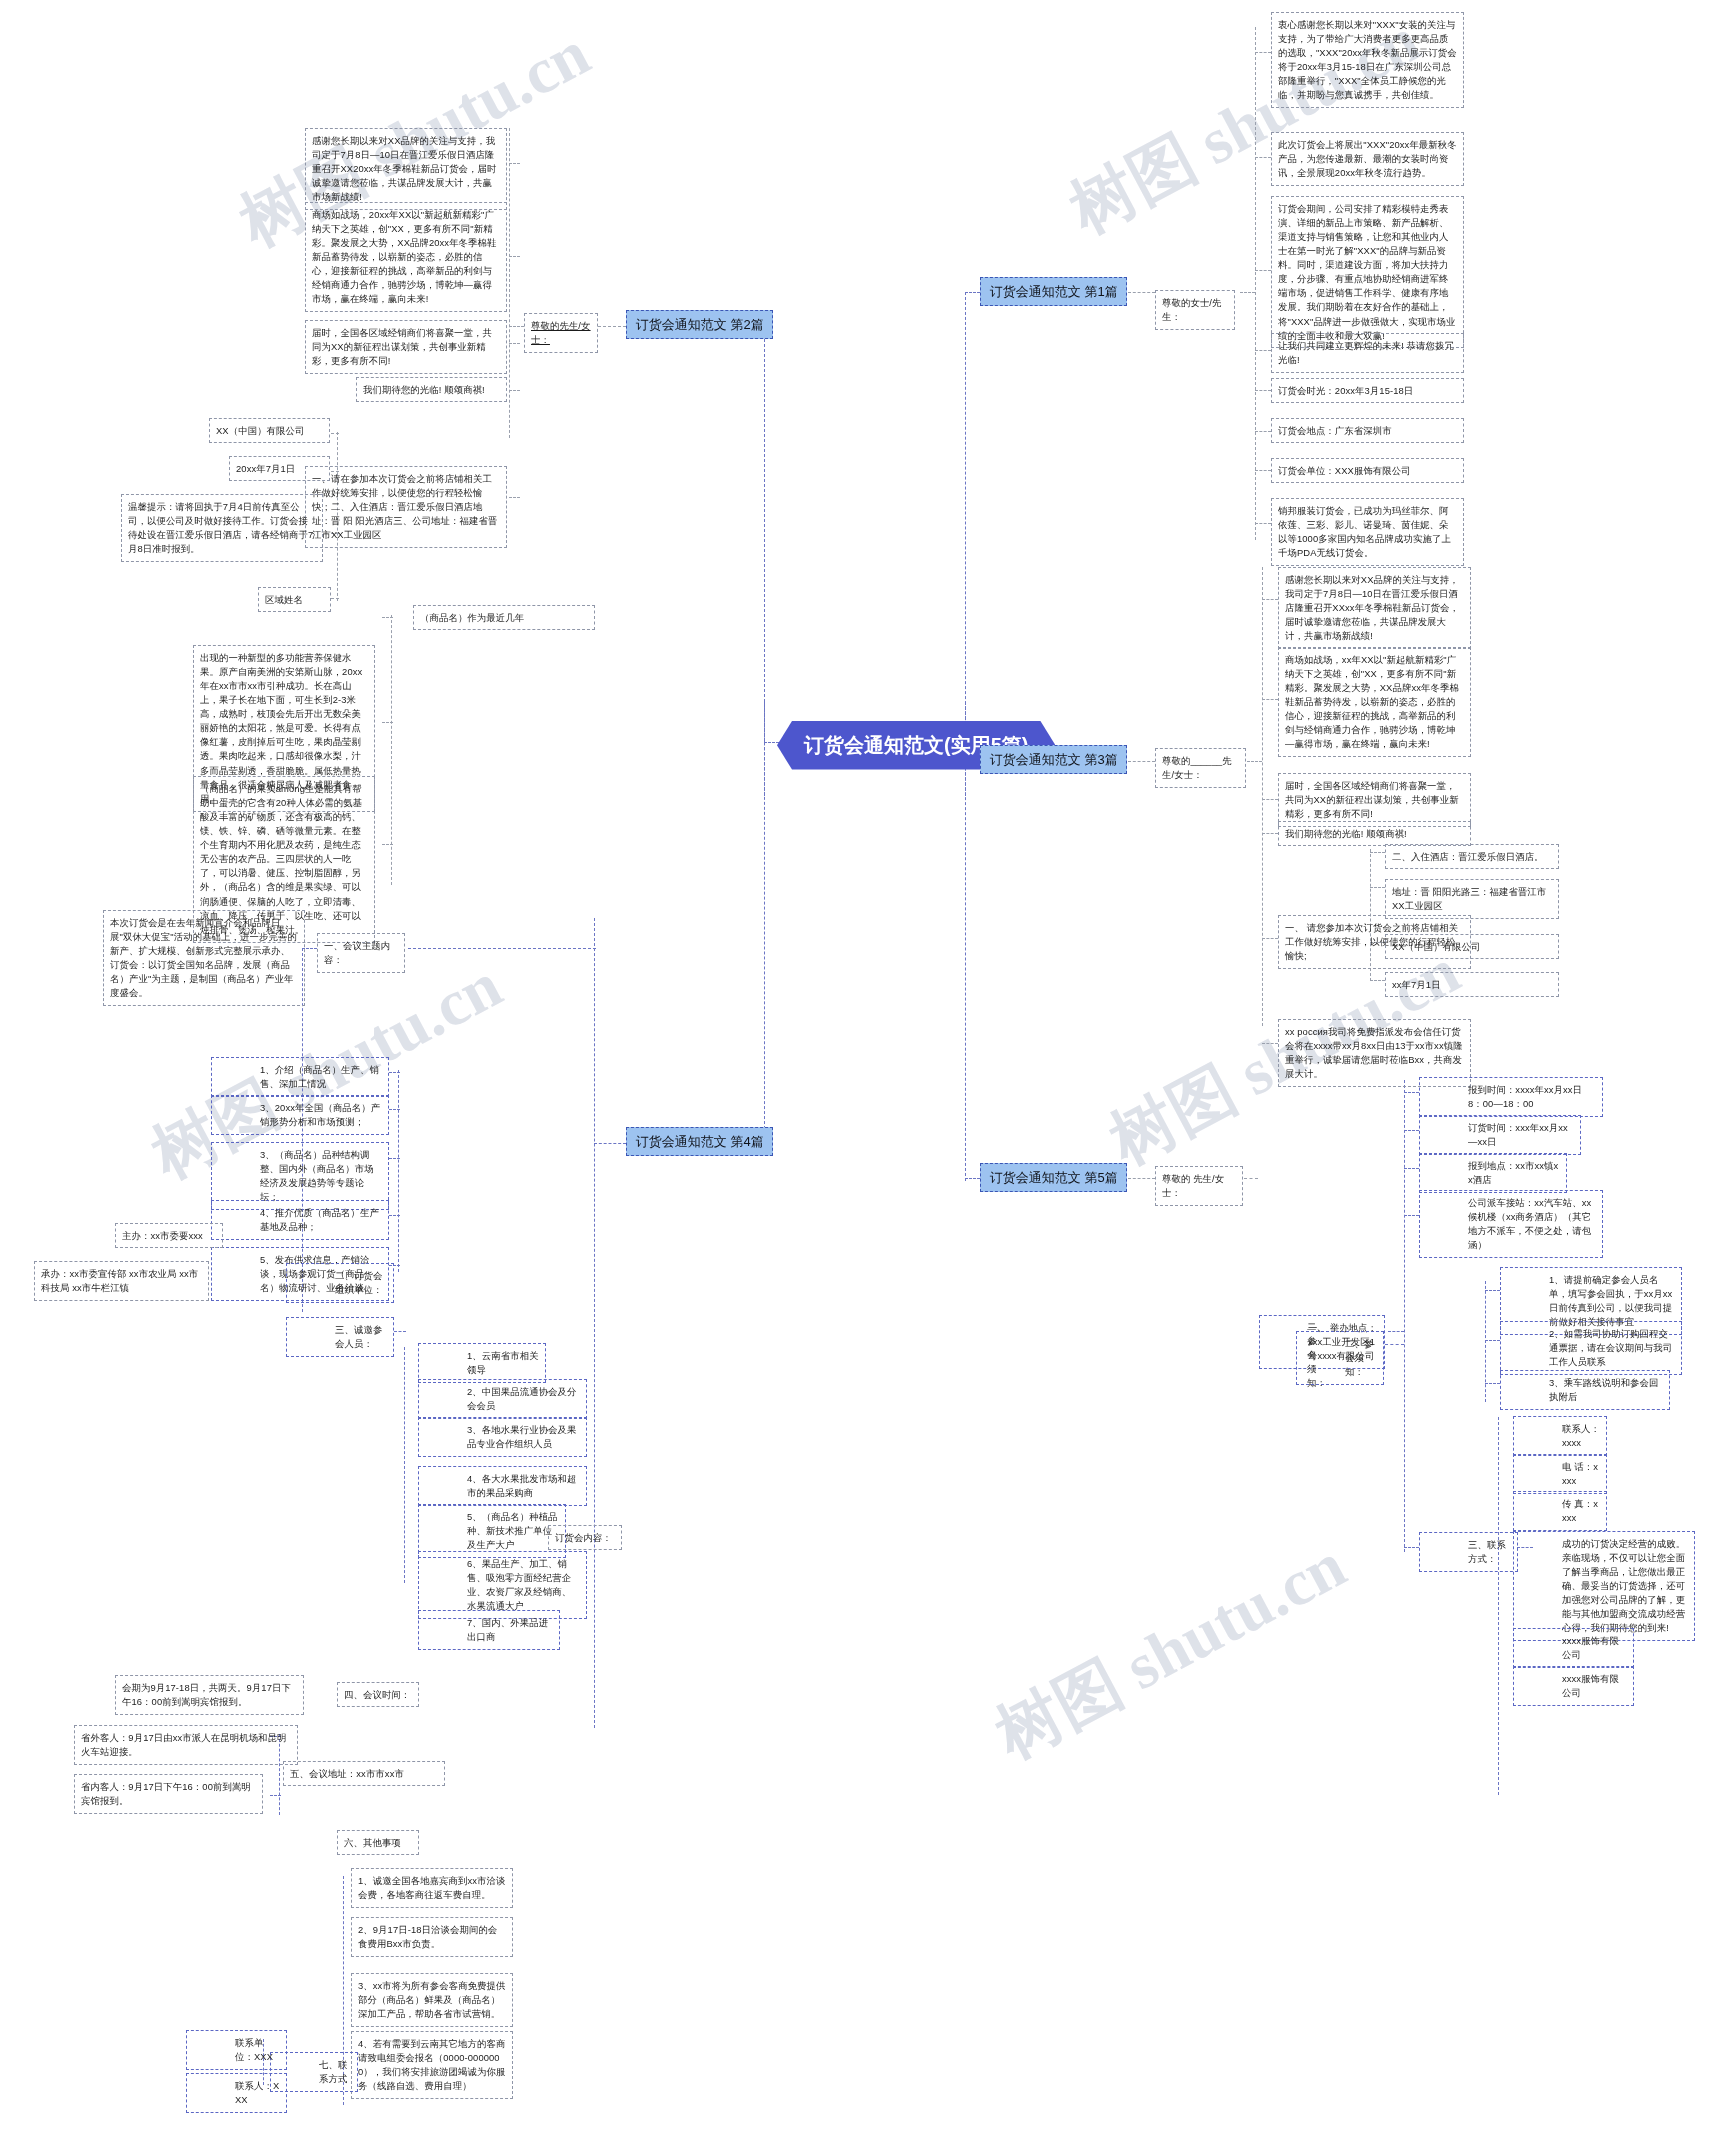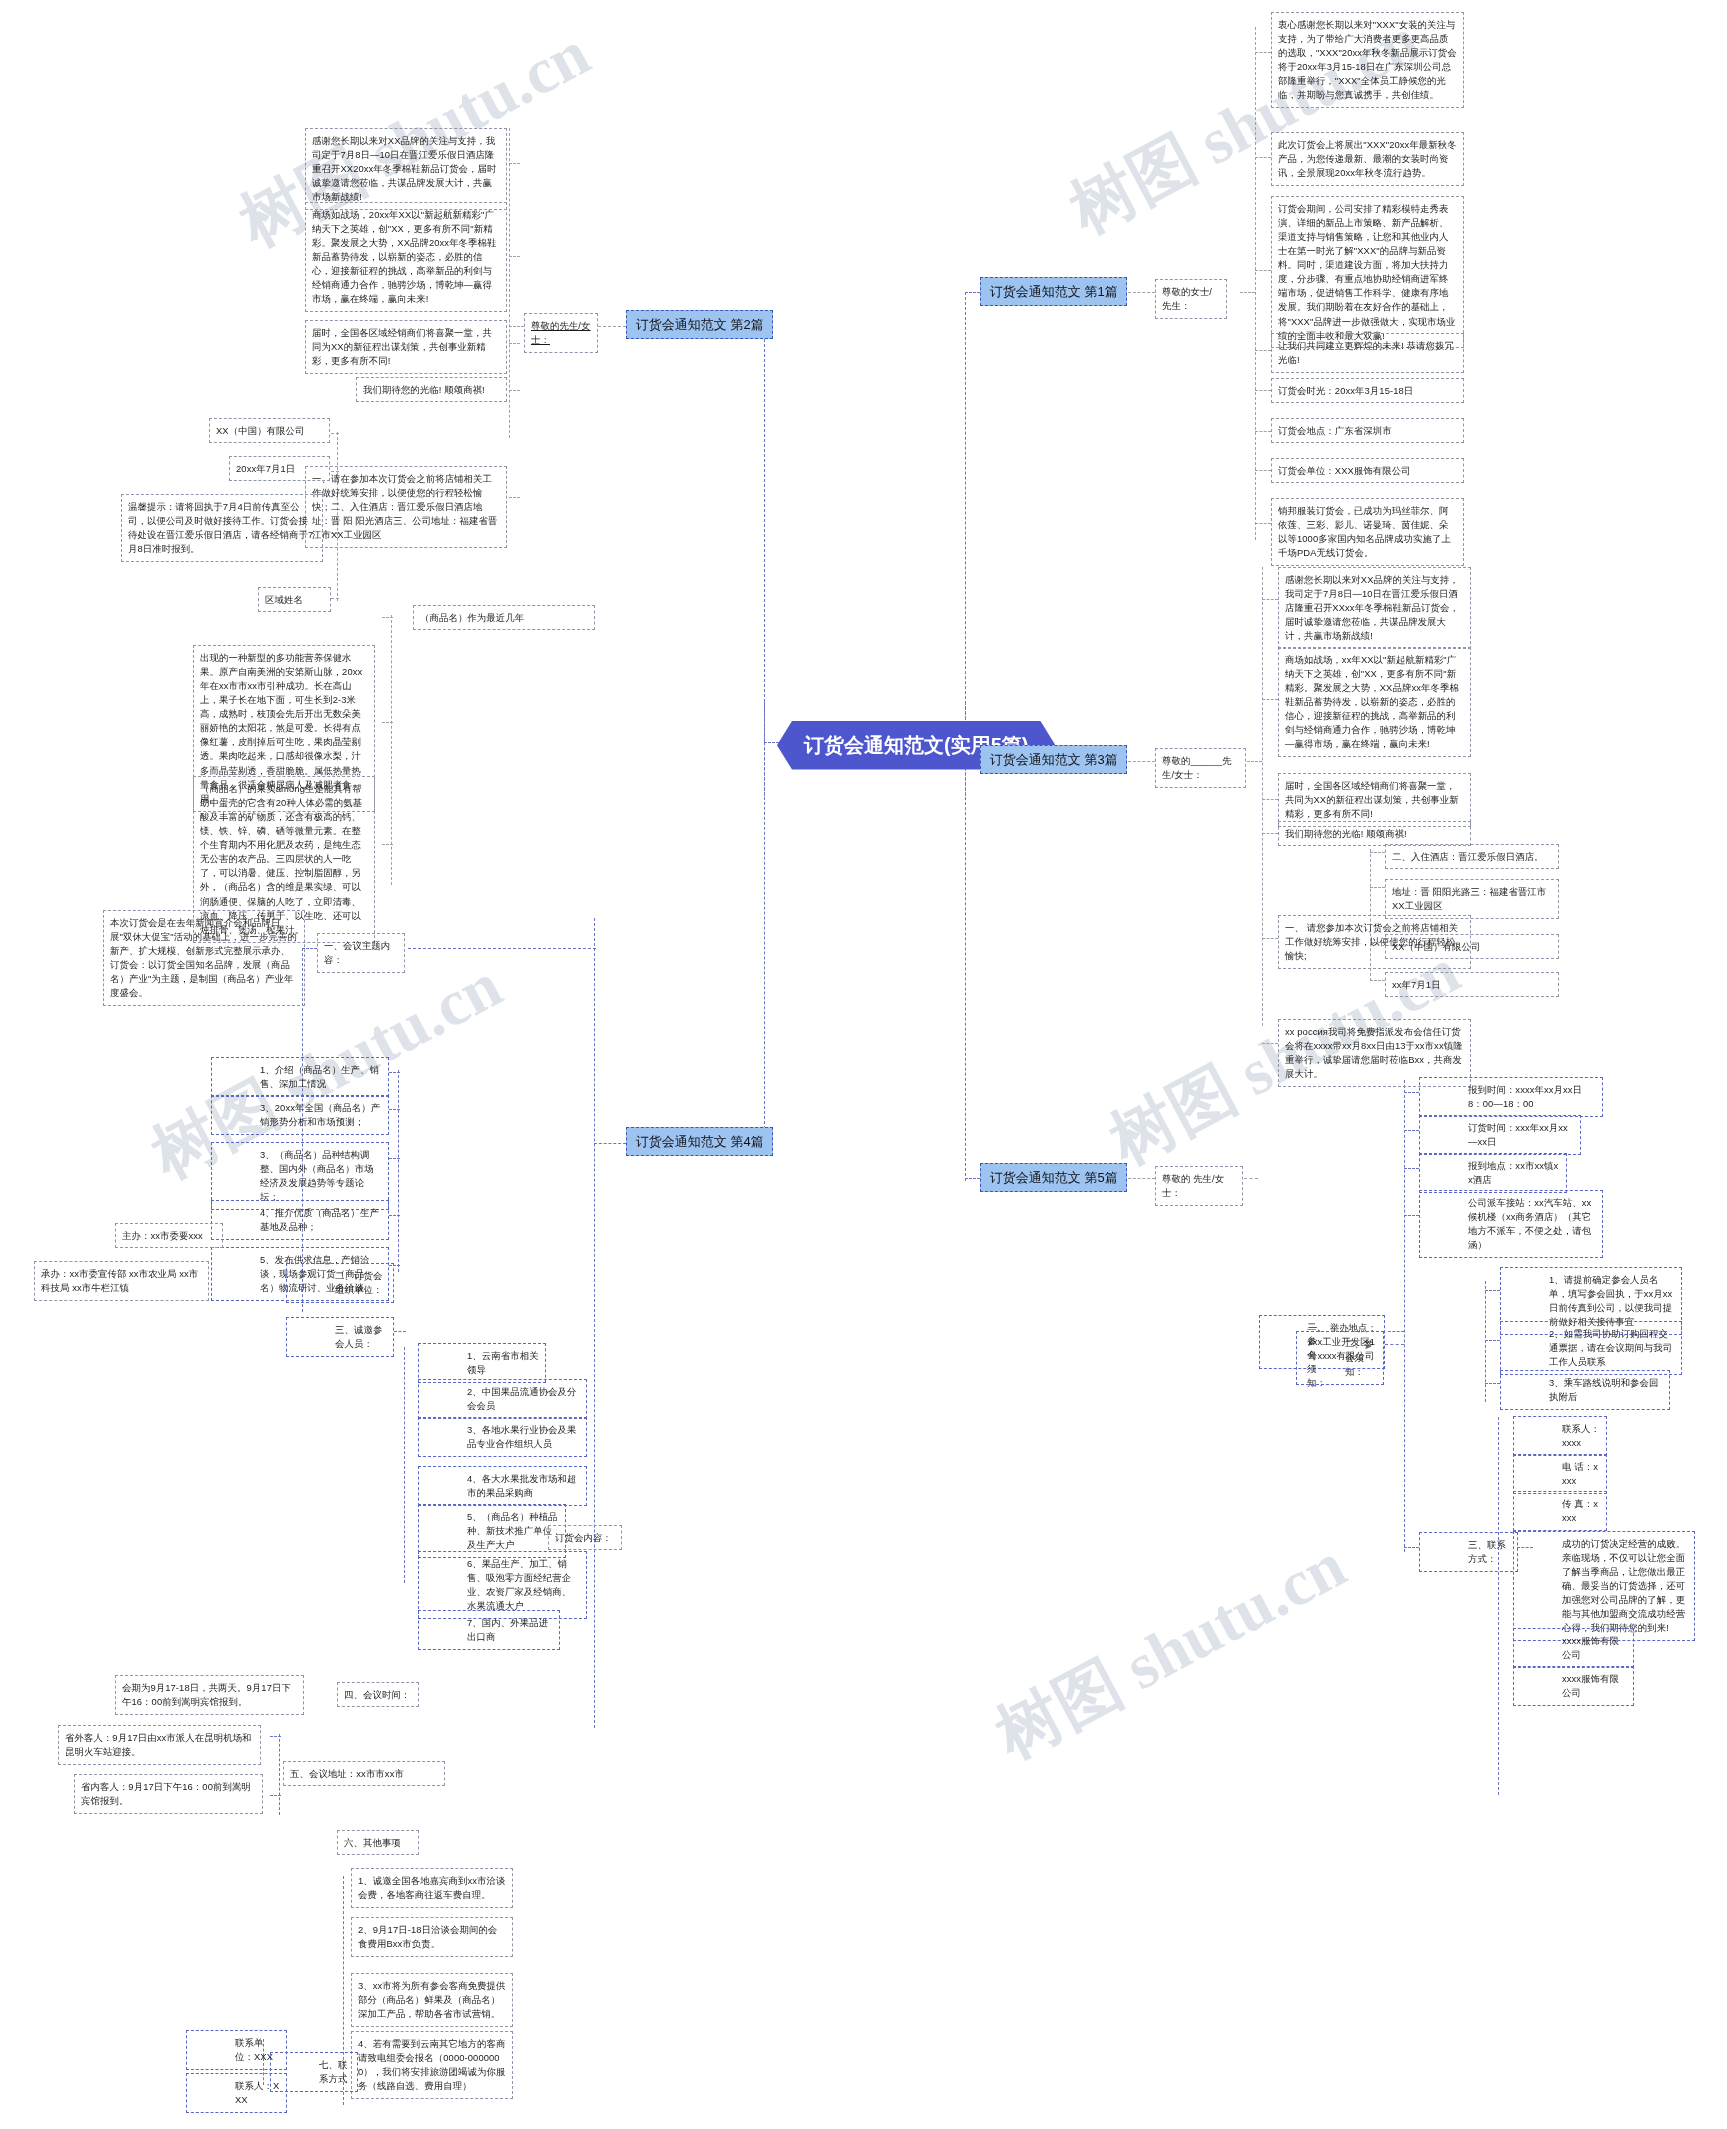--- a/index.html
+++ b/index.html
@@ -80,21 +80,21 @@
   <div class="vline" style="left:764px; top:742px; height:402px;"></div>
 
   <div class="vline" style="left:965px; top:292px; height:452px;"></div>
   <div class="vline" style="left:965px; top:742px; height:439px;"></div>
   <div class="hline" style="left:965px; top:292px; width:15px;"></div>
   <div class="hline" style="left:965px; top:761px; width:15px;"></div>
   <div class="hline" style="left:965px; top:1178px; width:15px;"></div>
 
   <div class="branch" style="left:980px; top:277px;">订货会通知范文 第1篇</div>
   <div class="hline g" style="left:1128px; top:292px; width:27px;"></div>
-  <div class="node" style="left:1155px; top:279px; width:72px;">尊敬的女士/先生：</div>
+  <div class="node" style="left:1155px; top:290px; width:80px;">尊敬的女士/先生：</div>
   <div class="hline g" style="left:1240px; top:292px; width:15px;"></div>
   <div class="vline g" style="left:1255px; top:27px; height:513px;"></div>
 
   <div class="node" style="left:1271px; top:12px;  width:193px;">衷心感谢您长期以来对"XXX"女装的关注与支持，为了带给广大消费者更多更高品质的选取，"XXX"20xx年秋冬新品展示订货会将于20xx年3月15-18日在广东深圳公司总部隆重举行，"XXX"全体员工静候您的光临，并期盼与您真诚携手，共创佳绩。</div>
   <div class="hline g" style="left:1255px; top:52px; width:16px;"></div>
   <div class="node" style="left:1271px; top:132px; width:193px;">此次订货会上将展出"XXX"20xx年最新秋冬产品，为您传递最新、最潮的女装时尚资讯，全景展现20xx年秋冬流行趋势。</div>
   <div class="hline g" style="left:1255px; top:157px; width:16px;"></div>
   <div class="node" style="left:1271px; top:196px; width:193px;">订货会期间，公司安排了精彩模特走秀表演、详细的新品上市策略、新产品解析、渠道支持与销售策略，让您和其他业内人士在第一时光了解"XXX"的品牌与新品资料。同时，渠道建设方面，将加大扶持力度，分步骤、有重点地协助经销商进军终端市场，促进销售工作科学、健康有序地发展。我们期盼着在友好合作的基础上，将"XXX"品牌进一步做强做大，实现市场业绩的全面丰收和最大双赢!</div>
   <div class="hline g" style="left:1255px; top:270px; width:16px;"></div>
   <div class="node" style="left:1271px; top:333px; width:193px;">让我们共同建立更辉煌的未来! 恭请您拨冗光临!</div>
@@ -246,21 +246,21 @@
   <div class="node b" style="left:418px; top:1466px; width:169px;">4、各大水果批发市场和超市的果品采购商</div>
   <div class="node b" style="left:418px; top:1504px; width:148px;">5、（商品名）种植品种、新技术推广单位及生产大户</div>
   <div class="node b" style="left:418px; top:1551px; width:169px;">6、果品生产、加工、销售、吸泡零方面经纪营企业、农资厂家及经销商、水果流通大户</div>
   <div class="node b" style="left:418px; top:1610px; width:142px;">7、国内、外果品进出口商</div>
   <div class="hline" style="left:394px; top:1331px; width:12px;"></div>
 
   <div class="node" style="left:548px; top:1525px; width:74px;">订货会内容：</div>
 
   <div class="node" style="left:337px; top:1682px; width:82px;">四、会议时间：</div>
   <div class="node" style="left:115px; top:1675px; width:189px;">会期为9月17-18日，共两天。9月17日下午16：00前到嵩明宾馆报到。</div>
-  <div class="node" style="left:58px; top:1725px; width:203px;">省外客人：9月17日由xx市派人在昆明机场和昆明火车站迎接。</div>
+  <div class="node" style="left:74px; top:1725px; width:224px;">省外客人：9月17日由xx市派人在昆明机场和昆明火车站迎接。</div>
   <div class="node" style="left:74px; top:1774px; width:189px;">省内客人：9月17日下午16：00前到嵩明宾馆报到。</div>
   <div class="vline" style="left:279px; top:1734px; height:81px;"></div>
   <div class="hline" style="left:270px; top:1736px; width:10.8px;"></div>
   <div class="hline" style="left:270px; top:1795px; width:10.8px;"></div>
 
   <div class="node" style="left:283px; top:1761px; width:162px;">五、会议地址：xx市市xx市</div>
   <div class="node" style="left:337px; top:1830px; width:82px;">六、其他事项</div>
 
   <div class="vline" style="left:343px; top:1876px; height:229px;"></div>
   <div class="node" style="left:351px; top:1868px; width:162px;">1、诚邀全国各地嘉宾商到xx市洽谈会费，各地客商往返车费自理。</div>

